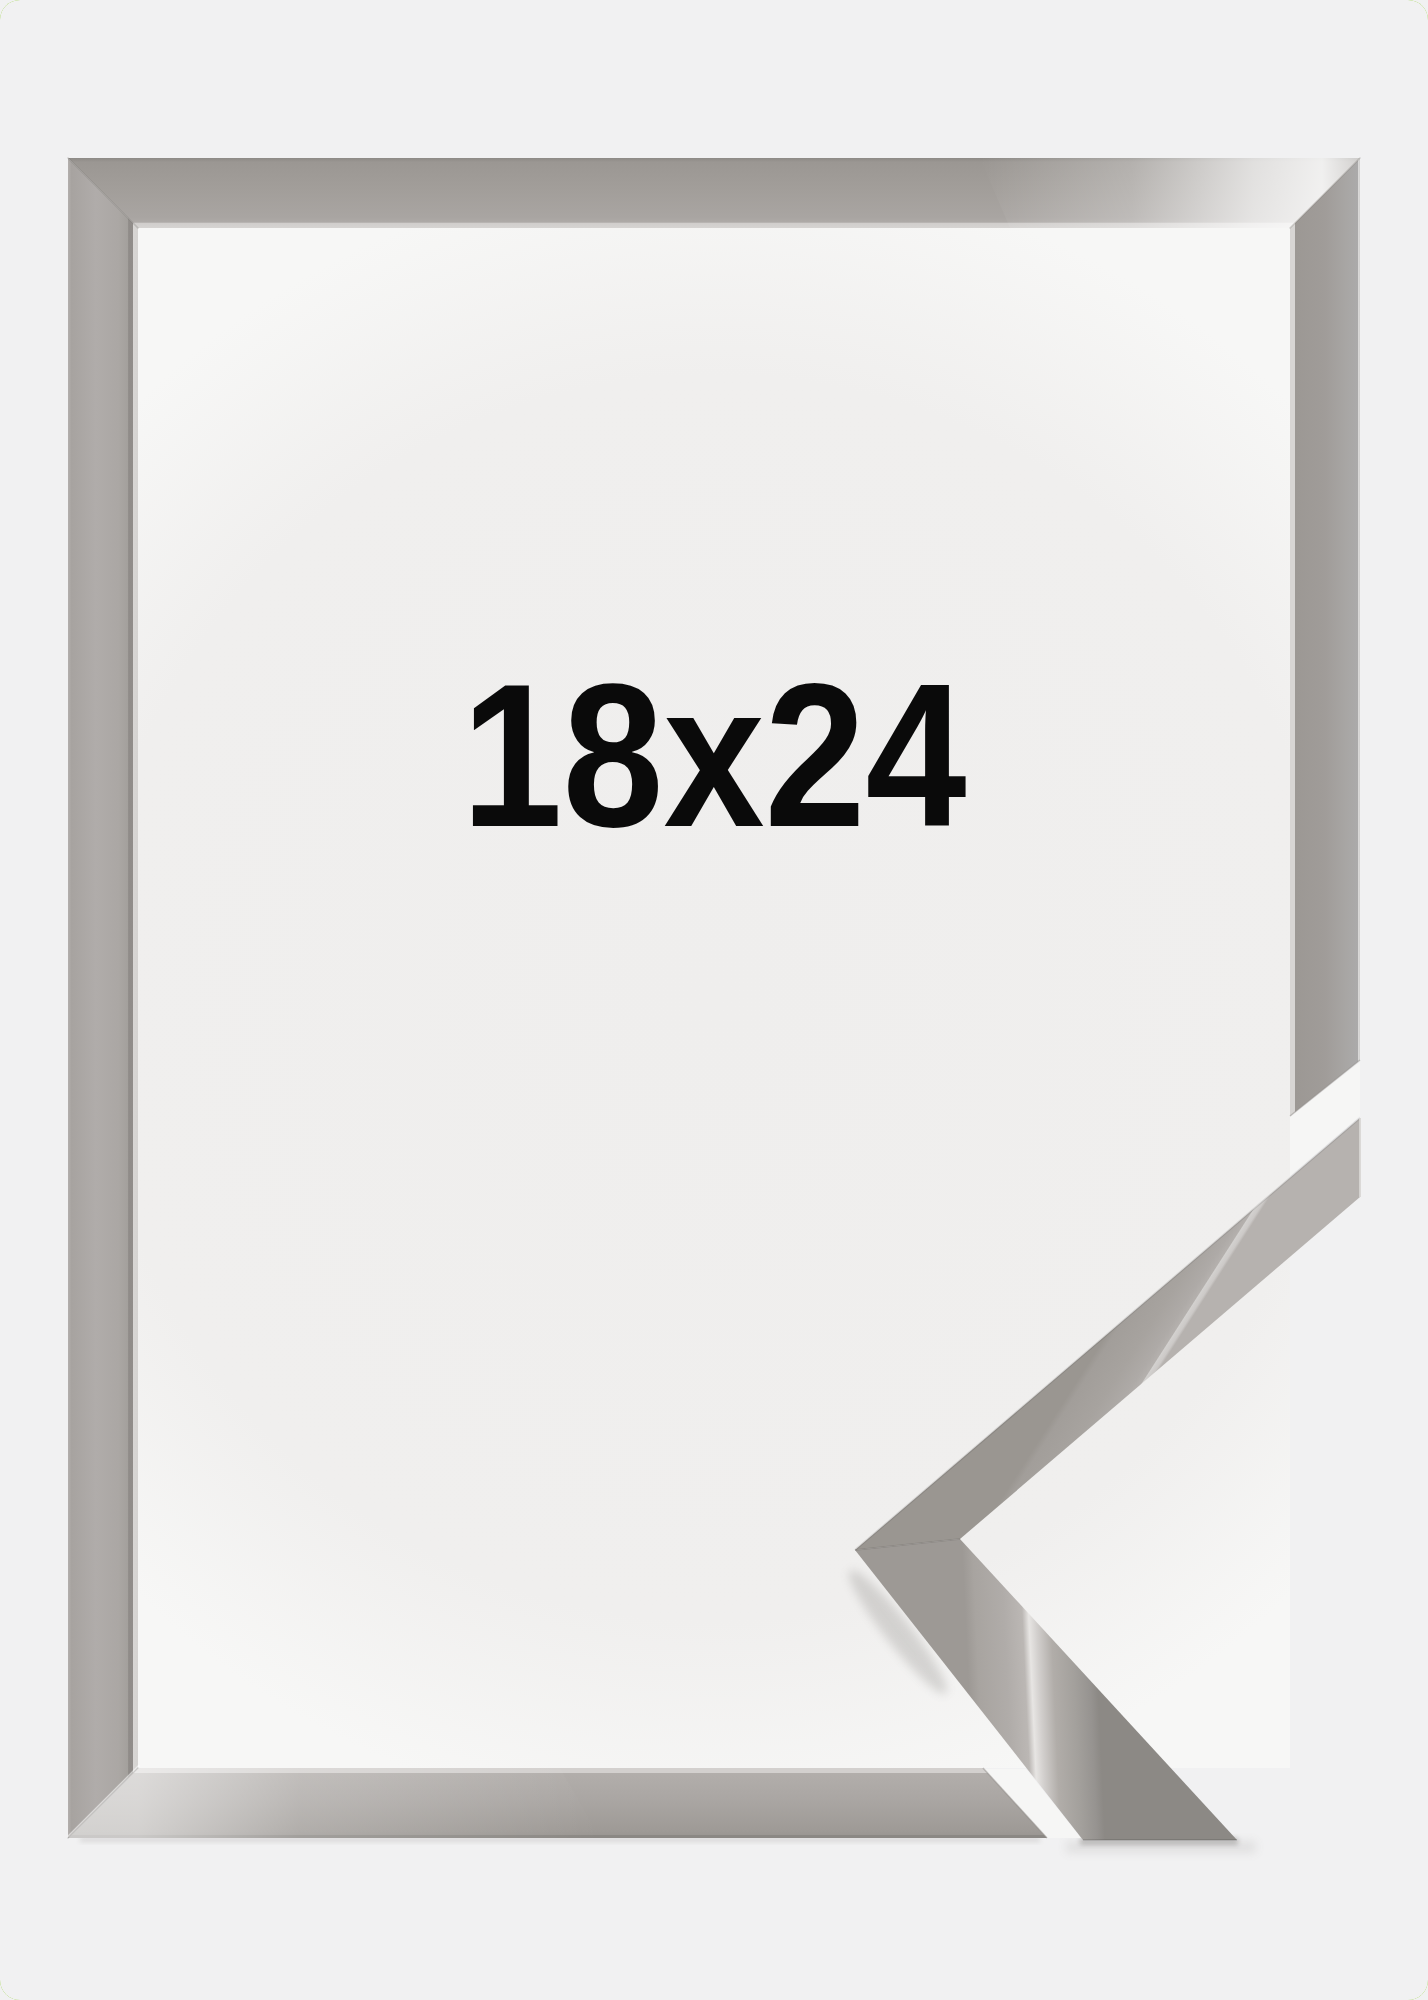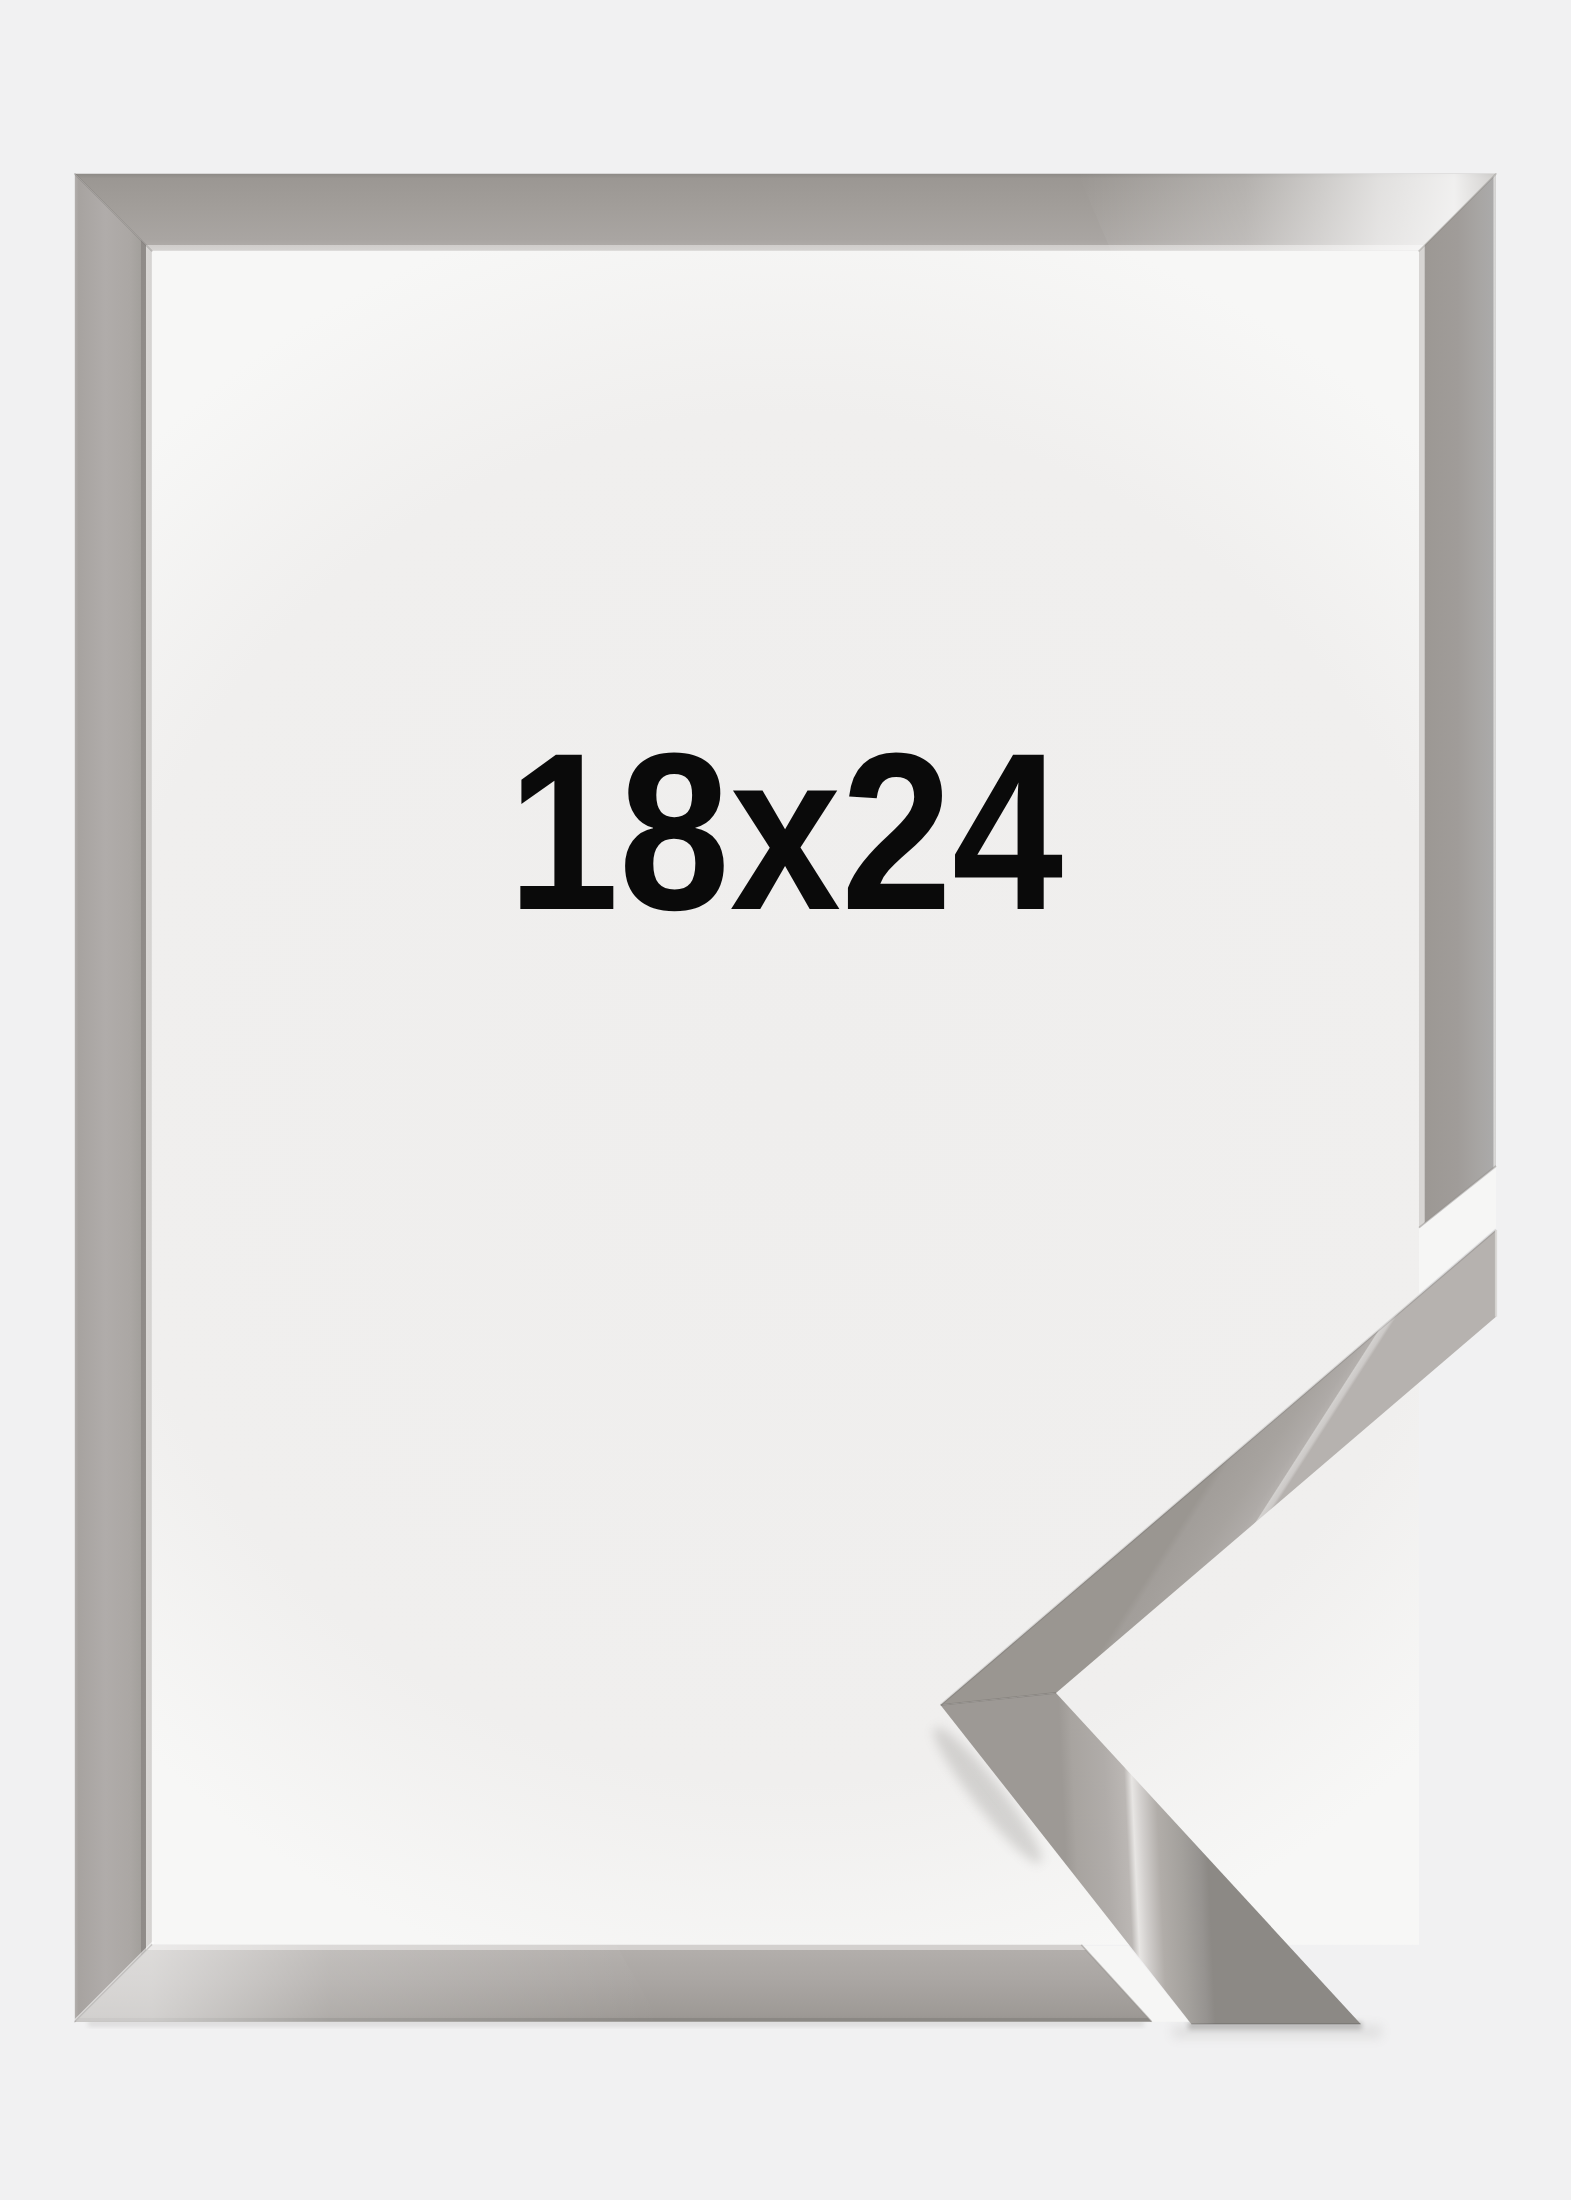--- a/index.html
+++ b/index.html
@@ -2,21 +2,22 @@
 <html><head>
 <meta charset="utf-8">
 <style>
   html, body { margin: 0; padding: 0; }
   body { background: #f1f1f2; }
   .stage {
     position: relative;
     width: 1428px;
     height: 2000px;
     overflow: hidden;
-    background: #8b5cf6;
+    background: #84cc16;
+    border-radius: 20px;
   }
   svg { display: block; }
   svg text {
     font-family: "Liberation Sans", sans-serif;
     font-weight: 700;
   }
 </style>
 </head>
 <body>
 

